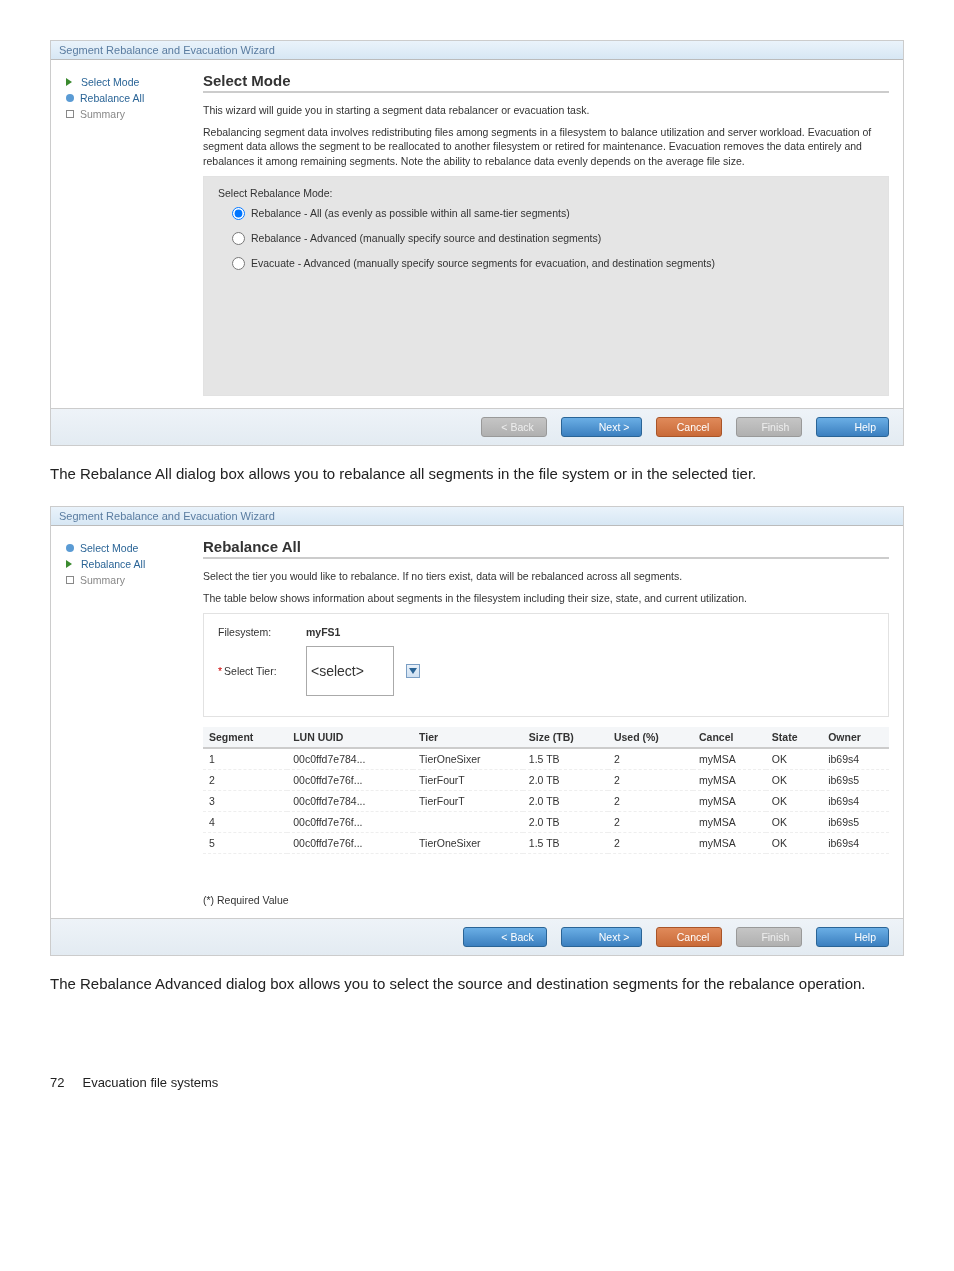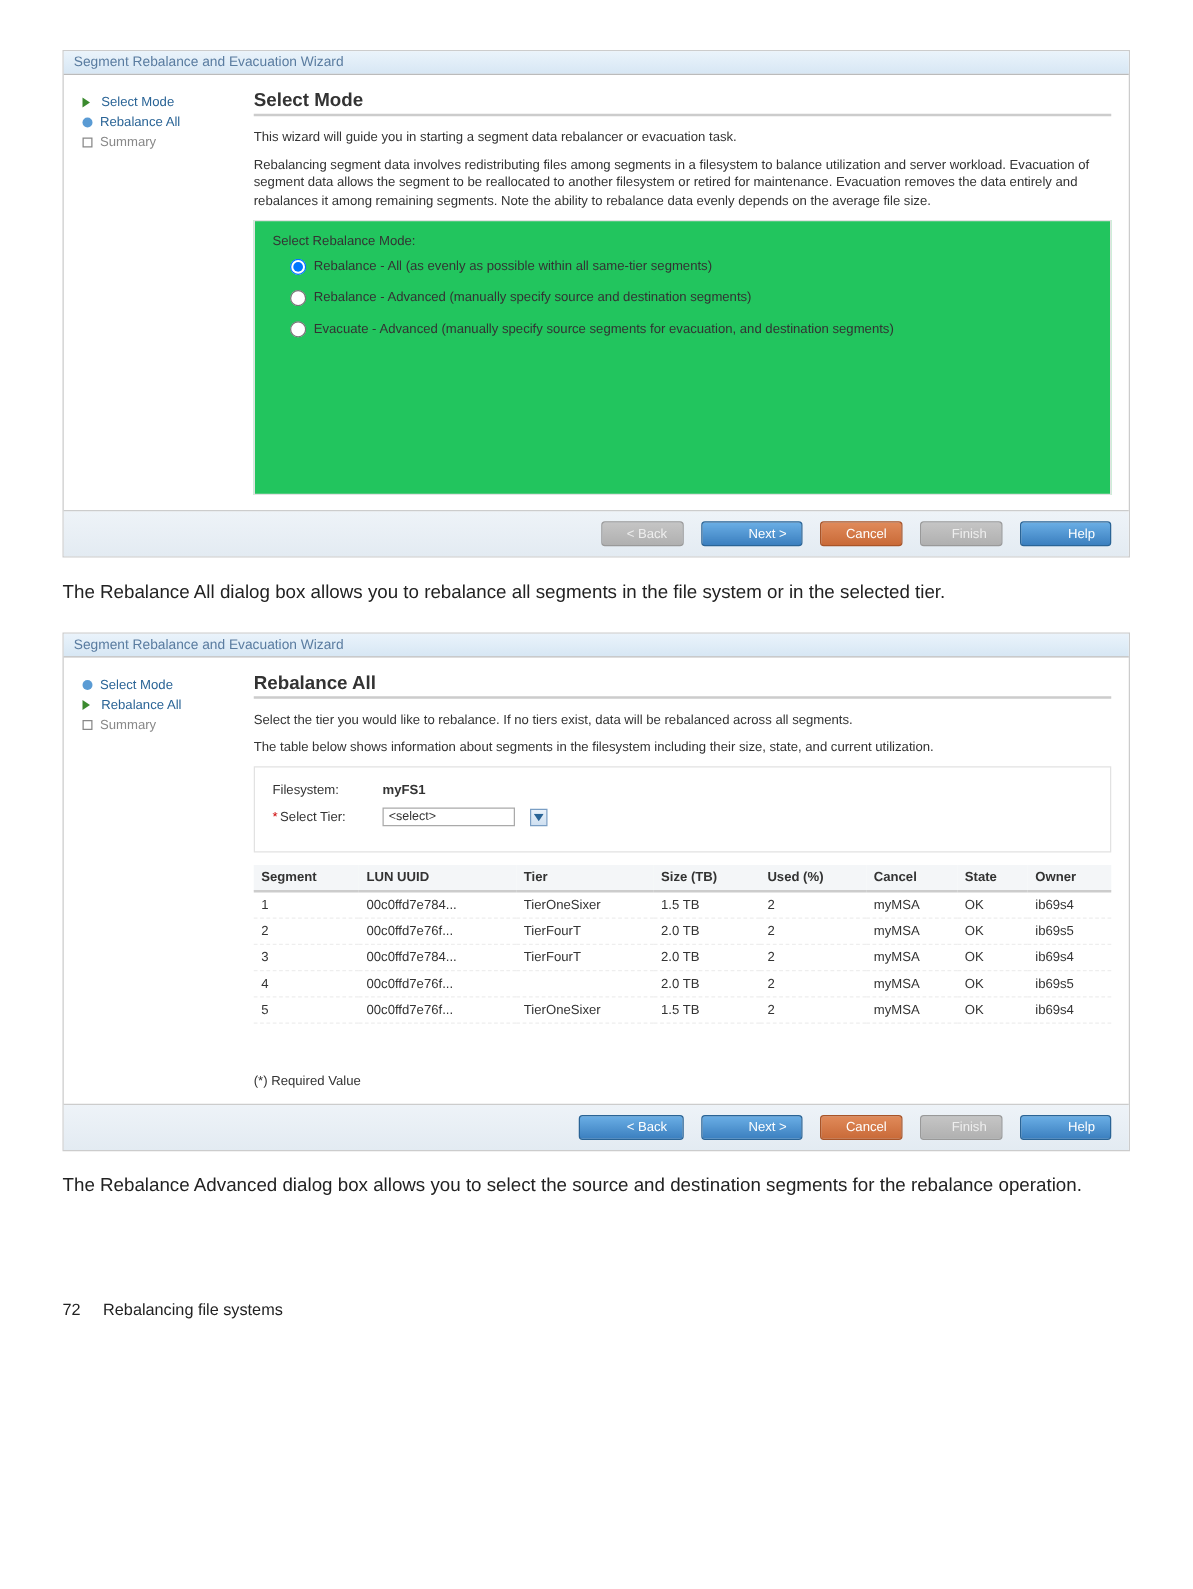--- a/index.html
+++ b/index.html
@@ -76,21 +76,21 @@
   }
   .panel-desc {
     font-size: 10.5px;
     color: #333;
     line-height: 1.35;
     margin-bottom: 8px;
   }
   .content-box {
     border: 1px solid #e2e2e2;
     padding: 10px 14px 14px 14px;
-    background: #22c55e;
+    background: #e5e5e5;
     min-height: 220px;
     font-size: 10.5px;
   }
   .content-box-inner2 {
     border: 1px solid #e2e2e2;
     background: #fff;
     padding: 12px 14px;
     margin-top: 4px;
   }
   .subheading {
@@ -156,23 +156,23 @@
     align-items: center;
     gap: 8px;
     font-size: 10.5px;
     margin-bottom: 8px;
   }
   .field-label { width: 80px; color: #333; }
   .field-value-bold { font-weight: bold; }
   .select-box {
     border: 1px solid #aaa;
     background: #fff;
-    padding: 1px 4px;
-    width: 106px;
-    font-size: 10px;
+    padding: 16px 4px;
+    width: 88px;
+    font-size: 14px;
     display: inline-flex;
     align-items: center;
     justify-content: space-between;
   }
   .select-arrow {
     width: 14px; height: 14px;
     border: 1px solid #7a9ec4;
     background: linear-gradient(#e9f1fa,#cfe0f1);
     display: inline-flex;
     align-items: center;
@@ -394,14 +394,14 @@
     <span class="btn btn-danger">Cancel</span>
     <span class="btn btn-disabled">Finish</span>
     <span class="btn btn-primary">Help</span>
   </div>
 </div>
 
 <div class="body-text">The Rebalance Advanced dialog box allows you to select the source and destination segments for the rebalance operation.</div>
 
 <div class="page-footer">
   <span>72</span>
-  <span>Rebalancing file systems</span>
+  <span>Evacuation file systems</span>
 </div>
 
 </body></html>

